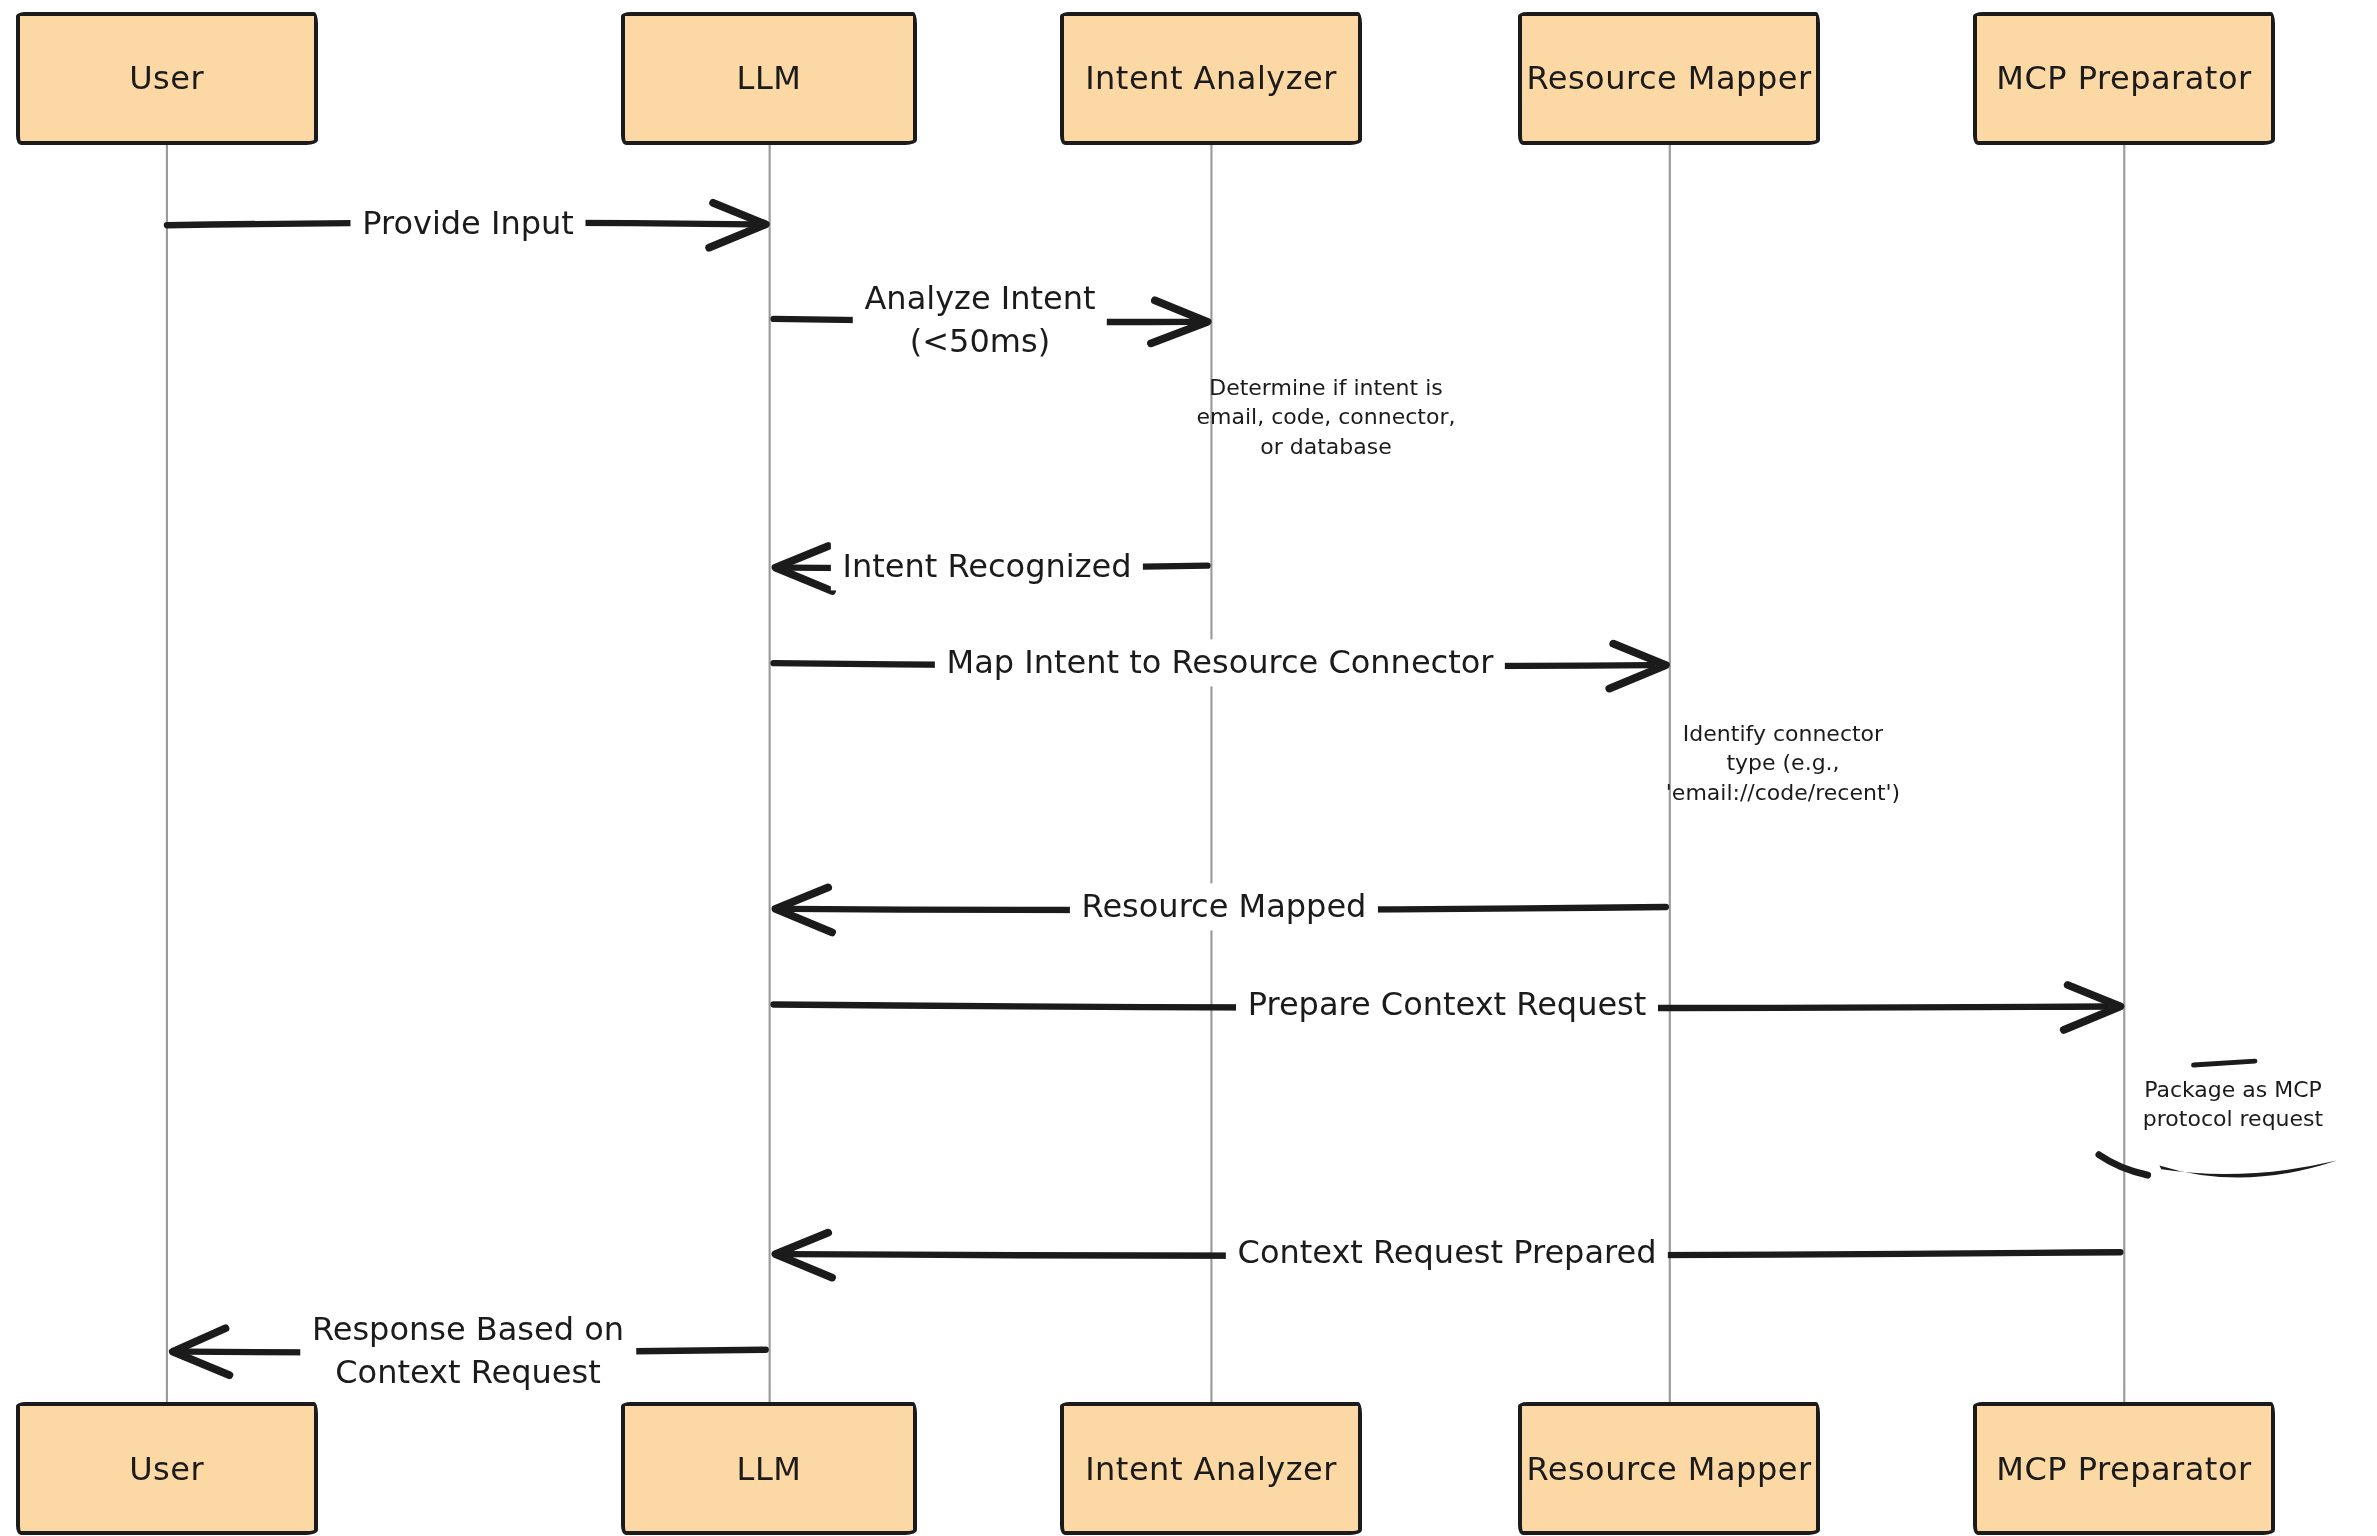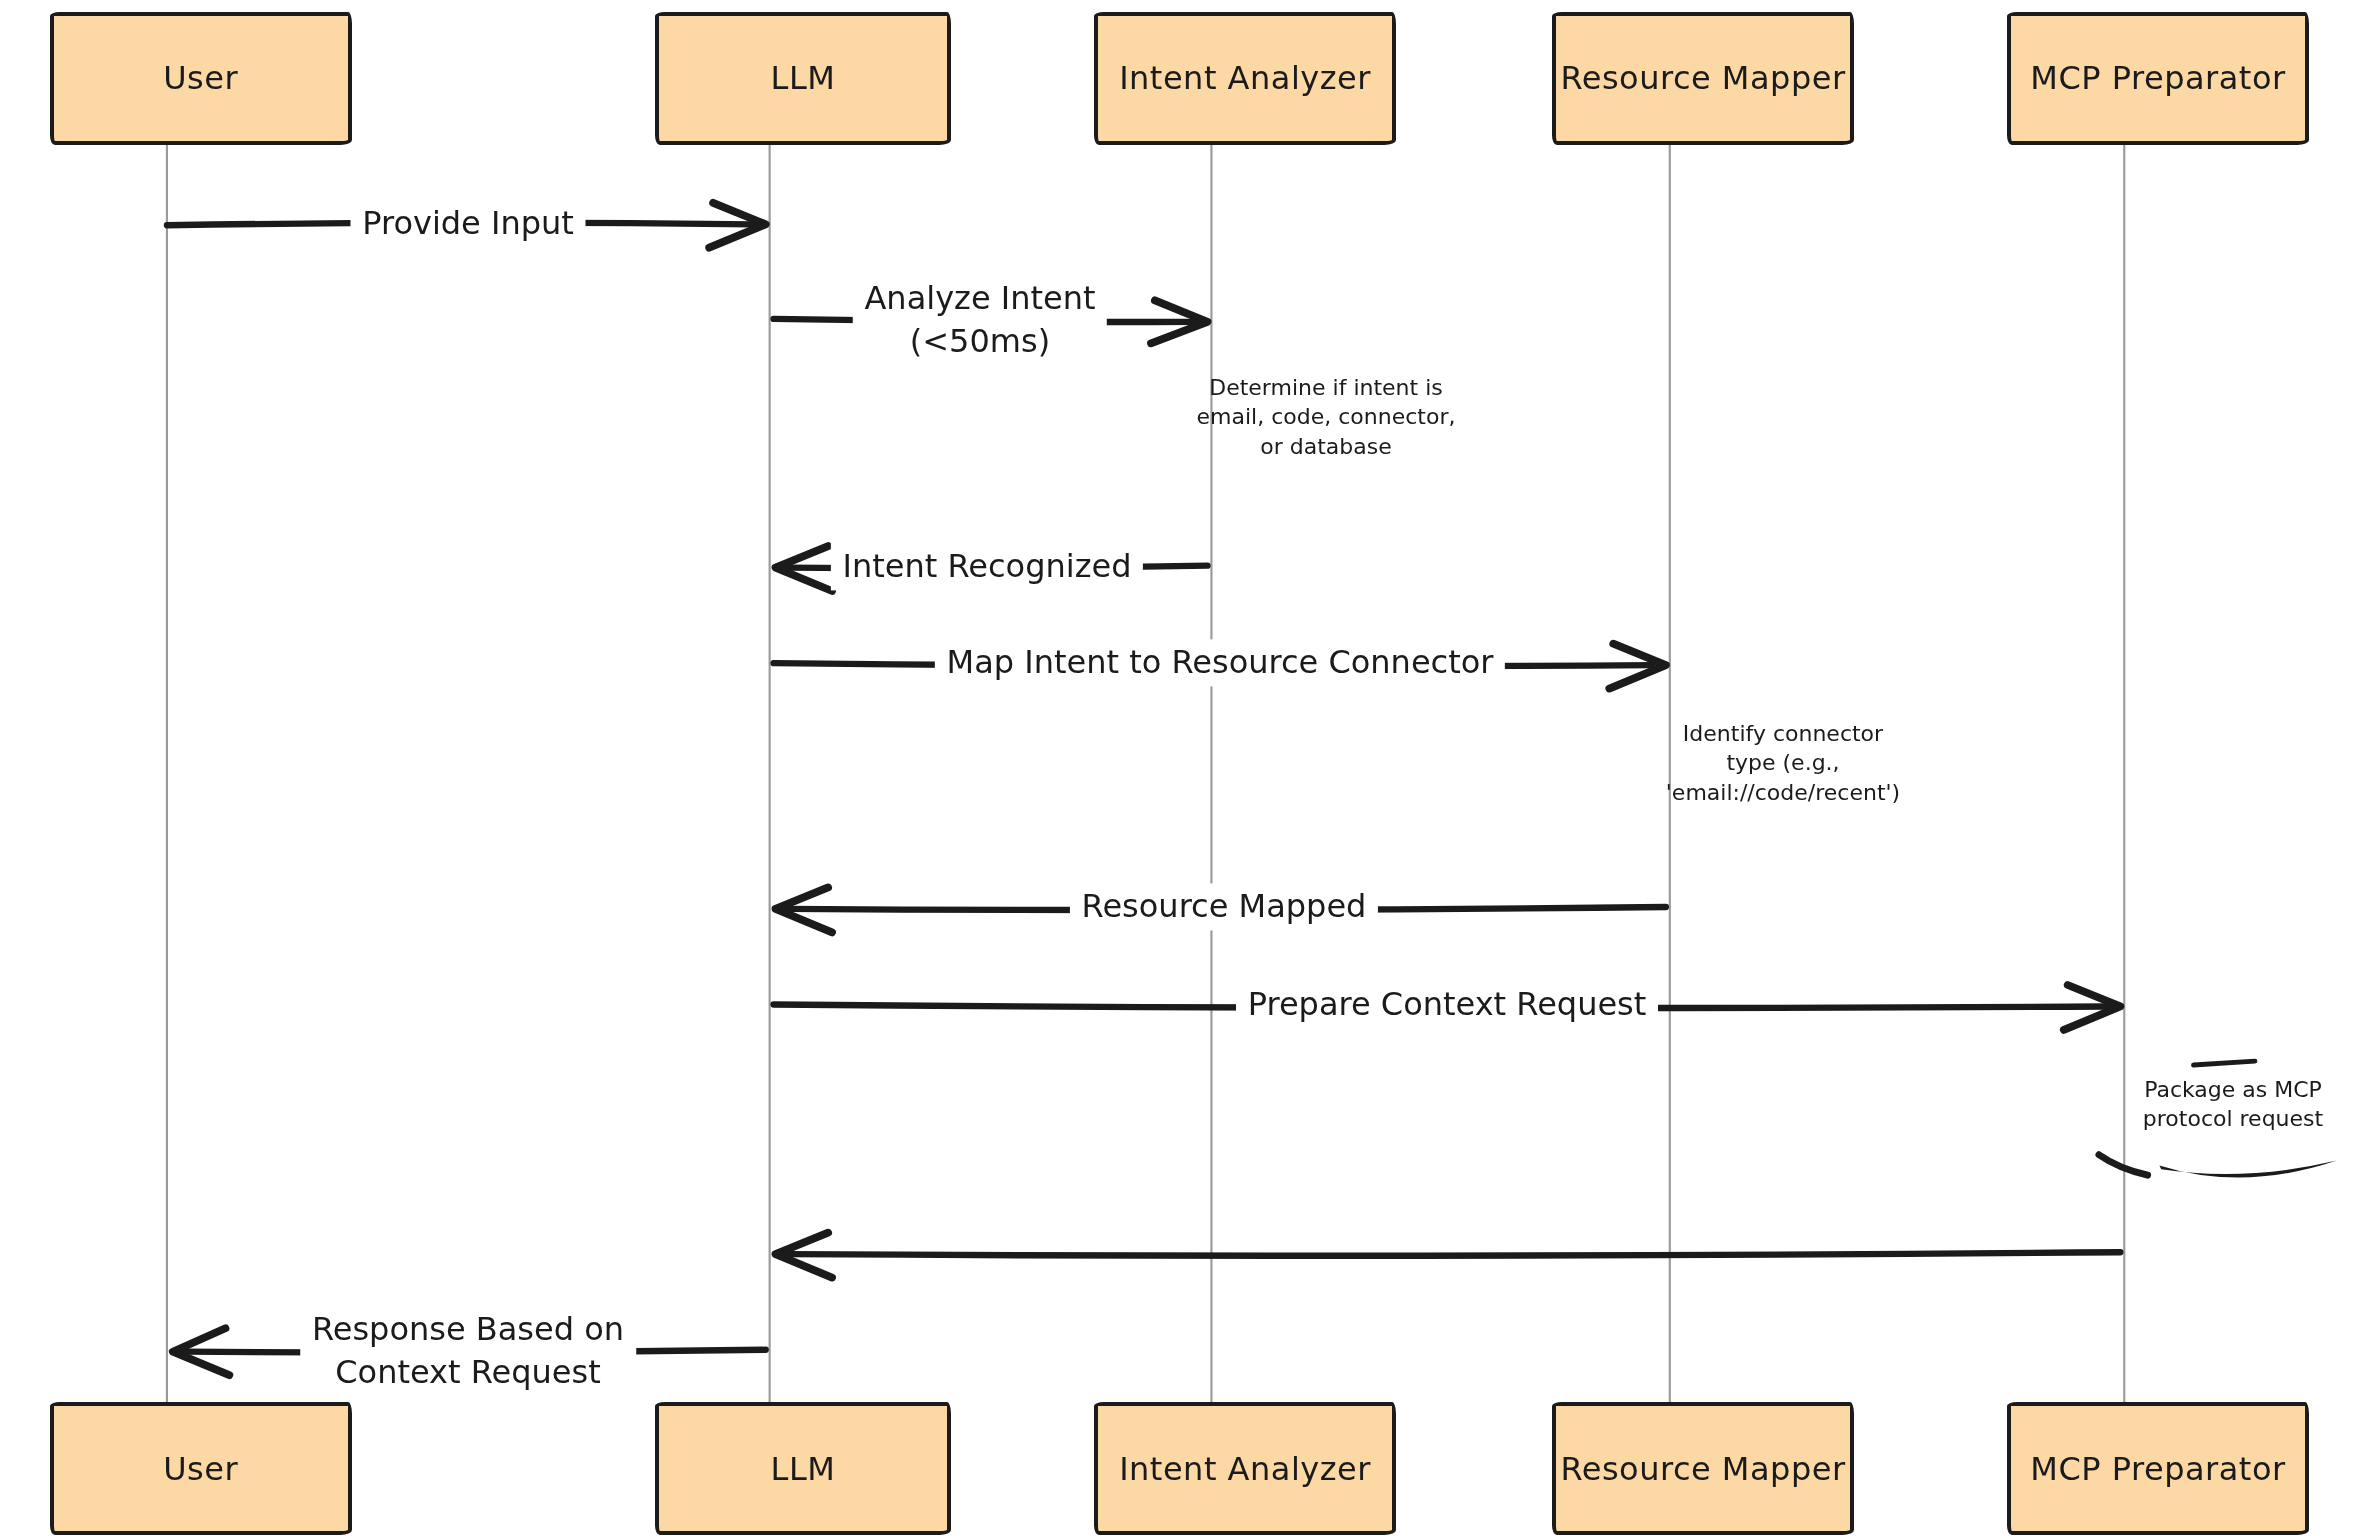--- a/index.html
+++ b/index.html
@@ -49,21 +49,20 @@
     height: 133px;
     background: var(--actor-fill, #fcd8a5);
     border: 4.9px solid var(--actor-border, #1b1b1b);
     border-radius: 9.8px 3.9px 11.7px 4.9px / 3.9px 11.7px 4.9px 9.8px;
     box-sizing: border-box;
     display: flex;
     align-items: center;
     justify-content: center;
     font-size: 32px;
     letter-spacing: 0.5px;
-    margin-left: 34px;
   }
   .msg {
     position: absolute;
     transform: translate(-50%, -50%);
     background: var(--background, #ffffff);
     padding: 2px 11.7px;
     font-size: 32px;
     line-height: 1.35;
     white-space: nowrap;
     text-align: center;
@@ -174,20 +173,23 @@
   </div>
   <div class="msg" style="left:1220px; top:663px;">
     <div>Map Intent to Resource Connector</div>
   </div>
   <div class="msg" style="left:1224px; top:907px;">
     <div>Resource Mapped</div>
   </div>
   <div class="msg" style="left:1447px; top:1005px;">
     <div>Prepare Context Request</div>
   </div>
+  <div class="msg" style="left:1447px; top:1253px;">
+    <div>Context Request Prepared</div>
+  </div>
   <div class="msg" style="left:468px; top:1351px;">
     <div>Response Based on</div>
     <div>Context Request</div>
   </div>
 
   <div class="note" style="left:1326px; top:373px;">
     <div>Determine if intent is</div>
     <div>email, code, connector,</div>
     <div>or database</div>
   </div>

